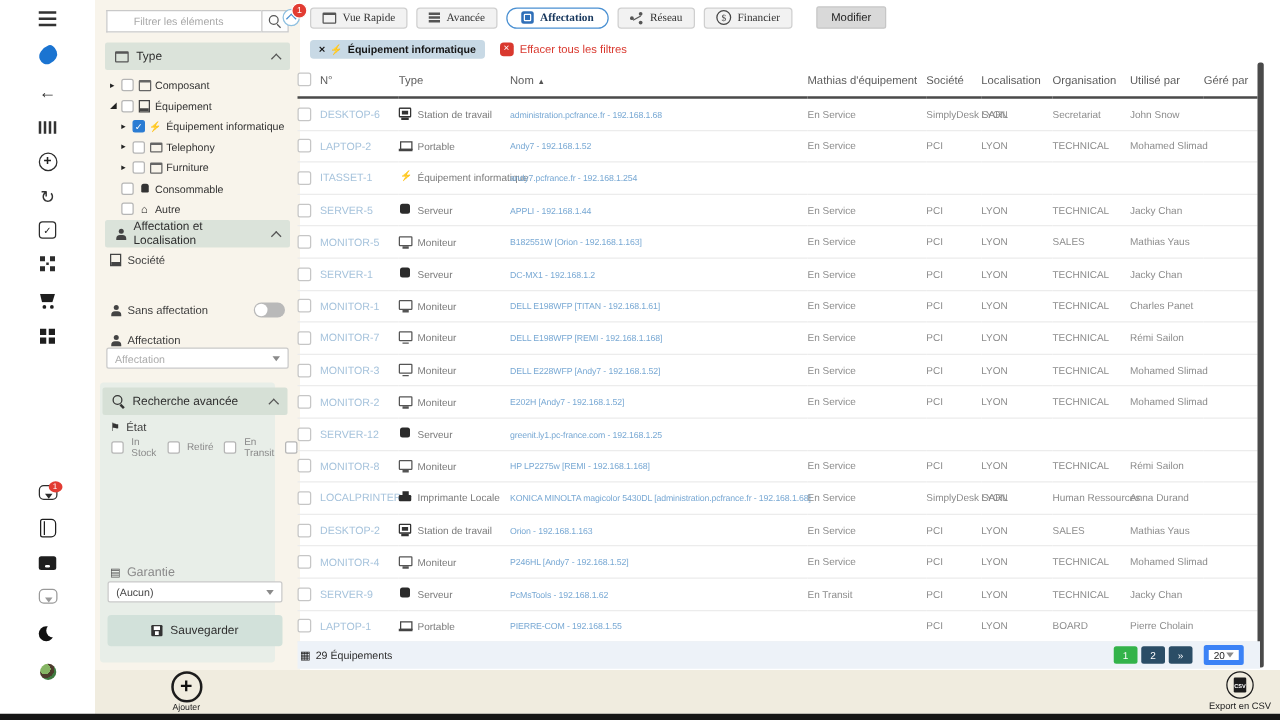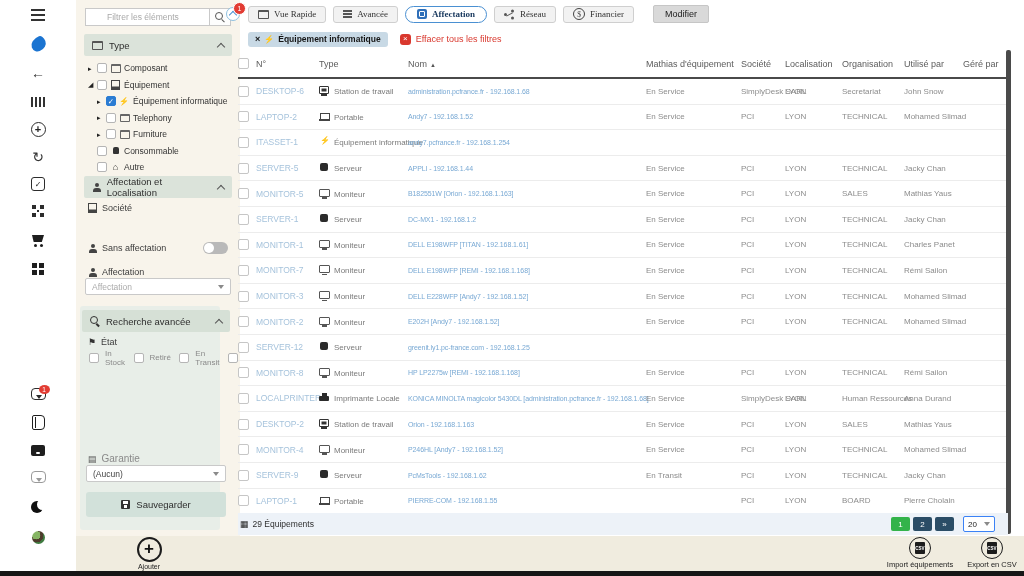--- a/index.html
+++ b/index.html
@@ -141,21 +141,21 @@
   .vscroll{position:absolute;top:50px;right:13px;width:5px;height:484px;background:#4a4a4a;border-radius:2px;cursor:pointer;}
 
   
   .tfoot{position:absolute;top:513px;left:-2px;width:770px;height:22px;background:#edf2f8;display:flex;align-items:center;font-size:8.5px;color:#2e2e2e;}
   .count{display:flex;gap:4px;align-items:center;margin-left:2px;}
   .count-ico::before{content:"\25A6";font-size:9px;color:#1e1e1e;}
   .pager{margin-left:auto;display:flex;gap:3px;margin-right:9px;}
   .pg{min-width:15px;height:14px;border-radius:2px;font-size:8px;color:#fff;display:flex;align-items:center;justify-content:center;padding:0 2px;cursor:pointer;}
   .pg-active{background:#33b34a;}
   .pg-default{background:#2b4d66;}
-  .psize{width:32px;height:16px;border:1px solid #3b82f6;border-radius:2px;background:#fff;font-size:8px;color:#222;display:flex;align-items:center;justify-content:space-between;padding:0 4px;margin-right:13px;box-sizing:border-box;cursor:pointer;}
+  .psize{width:32px;height:16px;border:4px solid #3b82f6;border-radius:2px;background:#fff;font-size:8px;color:#222;display:flex;align-items:center;justify-content:space-between;padding:0 4px;margin-right:13px;box-sizing:border-box;cursor:pointer;}
 
   
   .bottombar{position:absolute;left:76px;right:0;top:536px;height:35px;background:#f0ecdf;}
   .addbtn{position:absolute;left:57px;top:1px;width:32px;text-align:center;cursor:pointer;}
   .addbtn .circ{width:25px;height:25px;border:2px solid #1c1c1c;border-radius:50%;margin:0 auto;display:flex;align-items:center;justify-content:center;background:transparent;box-sizing:border-box;}
   .addbtn .circ::before{content:"+";font-size:17px;font-weight:bold;color:#111;line-height:1;margin-top:-2px;}
   .addbtn .lbl{font-size:7px;color:#222;margin-top:1px;}
   .csvbtn{position:absolute;top:1px;width:96px;text-align:center;cursor:pointer;}
   .csvbtn .circ{width:22px;height:22px;border:1.6px solid #1c1c1c;border-radius:50%;margin:0 auto;display:flex;align-items:center;justify-content:center;box-sizing:border-box;}
   .csvdoc{width:10px;height:12px;background:#1c1c1c;border-radius:1px;color:#fff;font-size:4.5px;font-weight:bold;display:flex;align-items:center;justify-content:center;letter-spacing:0;}
@@ -674,26 +674,20 @@
         <span class="car"></span>
       </div>
     </div>
   </div>
 
   <div class="bottombar">
     <div class="addbtn">
       <div class="circ"></div>
       <div class="lbl">Ajouter</div>
     </div>
-    <div class="csvbtn" id="btn-import">
-      <div class="circ">
-          <span class="csvdoc">CSV</span>
-        </div>
-      <div class="lbl">Import équipements</div>
-    </div>
     <div class="csvbtn" id="btn-export">
       <div class="circ">
           <span class="csvdoc">CSV</span>
         </div>
       <div class="lbl">Export en CSV</div>
     </div>
   </div>
 
   <div class="bottomline"></div>
 </div>

